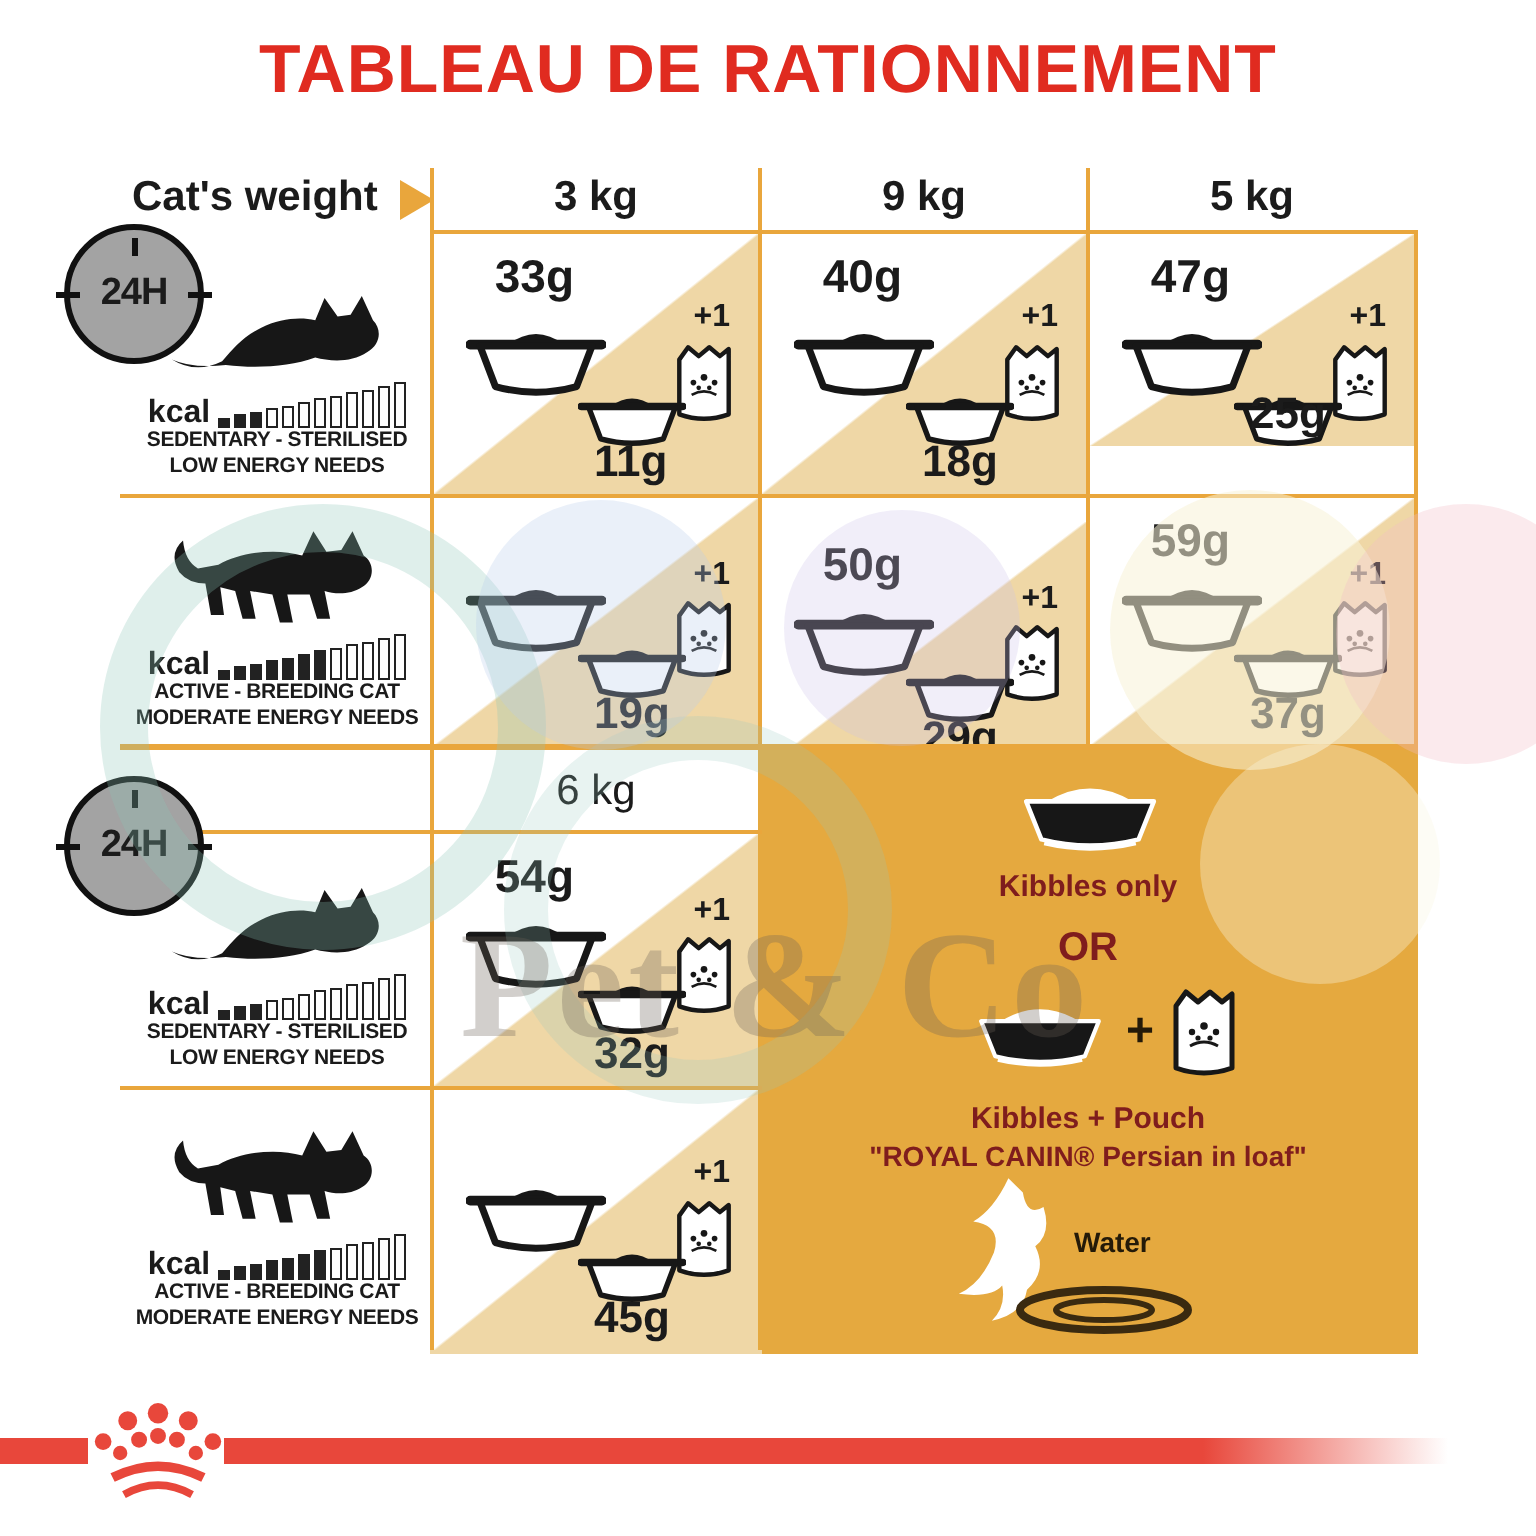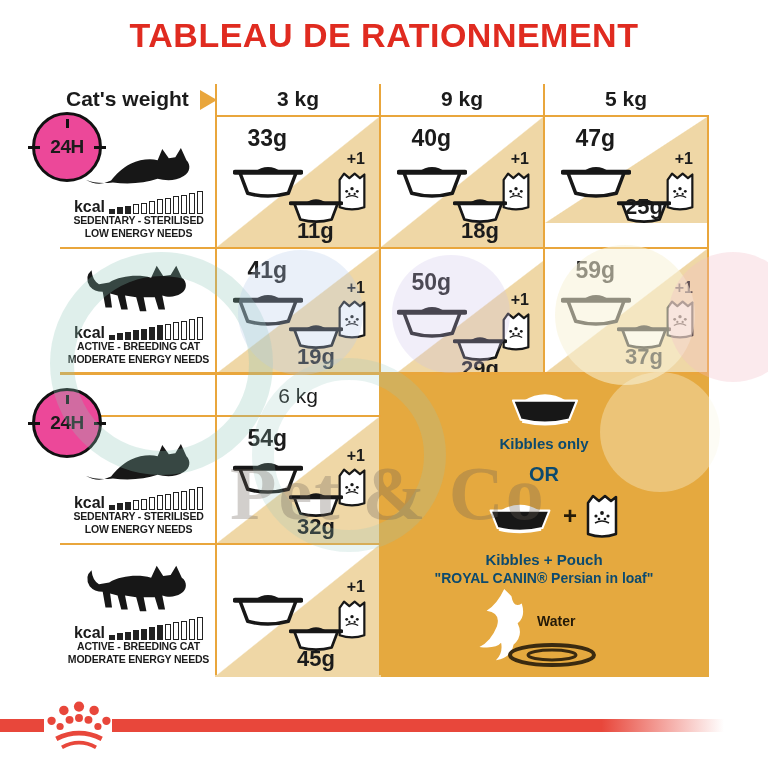--- a/index.html
+++ b/index.html
@@ -30,28 +30,28 @@
               align-items:center;justify-content:flex-end;z-index:2;padding-bottom:6px;box-sizing:border-box;}
   .cat-svg{width:112px;height:54px;margin-bottom:2px;}
   .kcal-row{display:flex;align-items:flex-end;}
   .kcal{font-size:16px;font-weight:bold;margin-right:4px;line-height:14px;}
   .gauge{display:flex;align-items:flex-end;gap:2px;}
   .gauge i{width:6px;border:1.5px solid #222;background:#fff;display:block;box-sizing:border-box;}
   .gauge i.f{background:#222;border-color:#222;}
   .lbl-line{font-size:10.5px;font-weight:bold;text-align:center;line-height:12.5px;letter-spacing:-.2px;}
   
   .clock{position:absolute;width:64px;height:64px;border:3px solid #111;border-radius:50%;
-         background:#ec4899;z-index:4;display:flex;align-items:center;justify-content:center;}
+         background:#a3a3a3;z-index:4;display:flex;align-items:center;justify-content:center;}
   .clock .lbl{font-size:19px;font-weight:bold;letter-spacing:-.5px;}
   .clock .tick{position:absolute;top:4px;left:50%;margin-left:-1.5px;width:3px;height:9px;background:#111;}
   .clock::before,.clock::after{content:"";position:absolute;top:50%;margin-top:-1.5px;width:12px;height:3px;background:#111;}
   .clock::before{left:-7px;} .clock::after{right:-7px;}
   
   .panel{position:absolute;left:379px;top:375px;width:330px;height:302px;background:#E5A93F;z-index:2;}
-  .p-txt{position:absolute;left:0;width:330px;text-align:center;font-weight:bold;color:#0c4a6e;}
+  .p-txt{position:absolute;left:0;width:330px;text-align:center;font-weight:bold;color:#7f1d1d;}
   .p-bowl1{position:absolute;left:128px;top:12px;width:76px;}
   .p-mixrow{position:absolute;left:78px;top:118px;width:190px;display:flex;align-items:center;justify-content:center;gap:8px;}
   .p-plus{font-size:24px;font-weight:bold;color:#241a08;line-height:20px;}
   .p-splash{position:absolute;left:88px;top:212px;width:62px;}
   .p-puddle{position:absolute;left:128px;top:268px;width:90px;}
   .p-water{position:absolute;left:158px;top:238px;font-size:14px;font-weight:bold;color:#241a08;}
   
   .wm{position:absolute;z-index:7;pointer-events:none;border-radius:50%;}
   .wm-text{position:absolute;z-index:7;pointer-events:none;left:230px;top:450px;
            font-family:"Liberation Serif","DejaVu Serif",serif;font-weight:bold;
@@ -295,21 +295,20 @@
     <svg class="pouch-sm" viewBox="0 0 34 46">
         <use href="#pouch"></use>
       </svg>
     <svg class="bowl-sm" viewBox="0 0 100 60">
         <use href="#bowl-dark"></use>
       </svg>
     <div class="amt-mixed">25g</div>
   </div>
 
   <div class="cell" style="left:217px;top:249px;width:162px;height:124px;">
-    <div class="amt-main">41g</div>
     <svg class="bowl-lg" viewBox="0 0 100 60" style="top:38px;">
         <use href="#bowl-dark"></use>
       </svg>
     <div class="plus-one" style="top:30px;">+1</div>
     <svg class="pouch-sm" viewBox="0 0 34 46" style="top:50px;">
         <use href="#pouch"></use>
       </svg>
     <svg class="bowl-sm" viewBox="0 0 100 60" style="top:70px;">
         <use href="#bowl-dark"></use>
       </svg>

